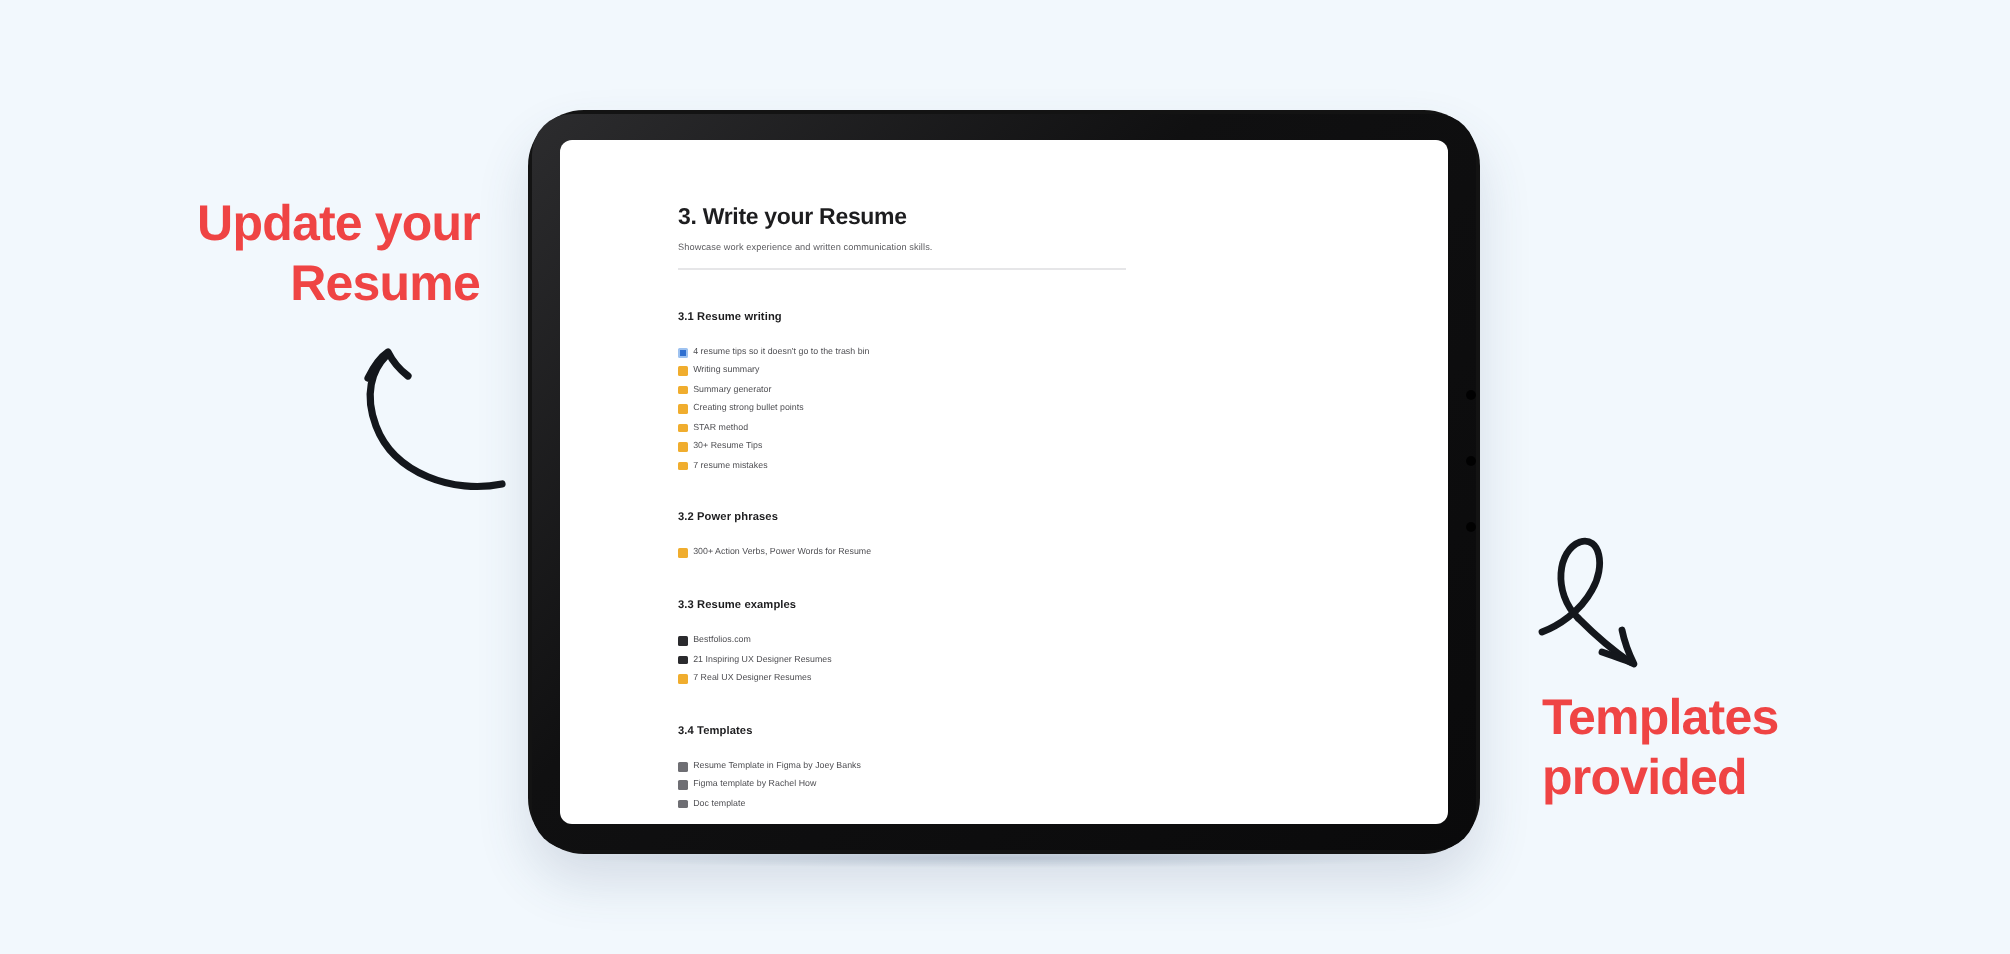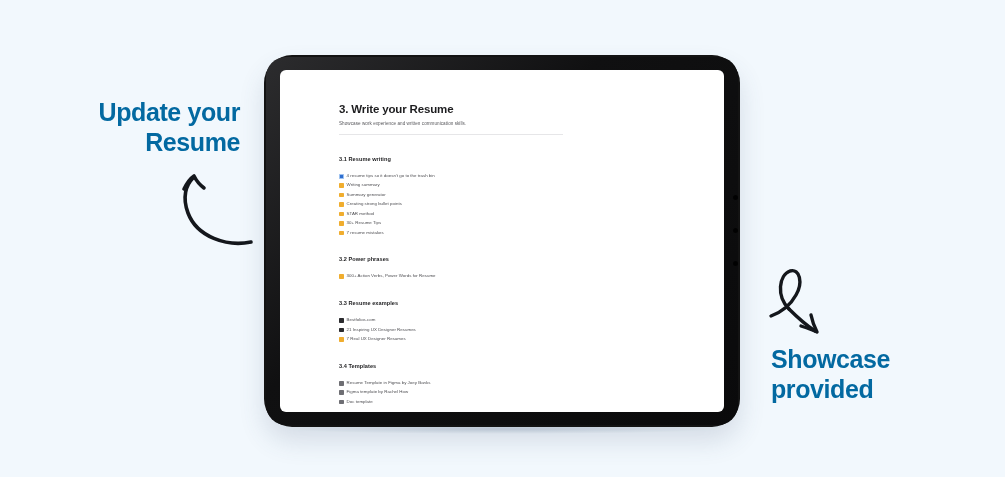--- a/index.html
+++ b/index.html
@@ -20,21 +20,21 @@
     position: absolute;
     inset: 0;
     width: 1005px;
     height: 477px;
   }
 
   
   .annotation {
     position: absolute;
     font-weight: bold;
-    color: #0369a1;
+    color: #ef4444;
     letter-spacing: -0.4px;
     line-height: 1.18;
   }
 
   .annotation-left {
     left: 60px;
     top: 98px;
     width: 180px;
     text-align: right;
     font-size: 25px;
@@ -212,21 +212,21 @@
 
 <div class="stage">
 
   <div class="annotation annotation-left">Update your Resume</div>
 
   <svg class="arrow-left" viewBox="0 0 92 90" fill="none" xmlns="http://www.w3.org/2000/svg">
     <path d="M79 74 C55 79, 25 69, 16 45 C10 29, 14 17, 21 10" stroke="#14171c" stroke-width="3.6" stroke-linecap="round"></path>
     <path d="M12 21 C15 15, 19 10, 22 8 C24 12, 28 17, 32 20" stroke="#14171c" stroke-width="3.6" stroke-linecap="round" stroke-linejoin="round"></path>
   </svg>
 
-  <div class="annotation annotation-right">Showcase provided</div>
+  <div class="annotation annotation-right">Templates provided</div>
 
   <svg class="arrow-right" viewBox="0 0 72 82" fill="none" xmlns="http://www.w3.org/2000/svg">
     <path d="M30 46 C17 33, 20 12, 31 8 C41 5, 44 20, 37 32 C31 43, 20 50, 12 53" stroke="#14171c" stroke-width="3.4" stroke-linecap="round"></path>
     <path d="M30 46 C38 54, 47 62, 56 68" stroke="#14171c" stroke-width="3.4" stroke-linecap="round"></path>
     <path d="M42 63 C48 65, 54 67, 58 69 C55 63, 53 57, 52 52" stroke="#14171c" stroke-width="3.4" stroke-linecap="round" stroke-linejoin="round"></path>
   </svg>
 
   <div class="device-shadow"></div>
   <div class="device-reflection"></div>
 

